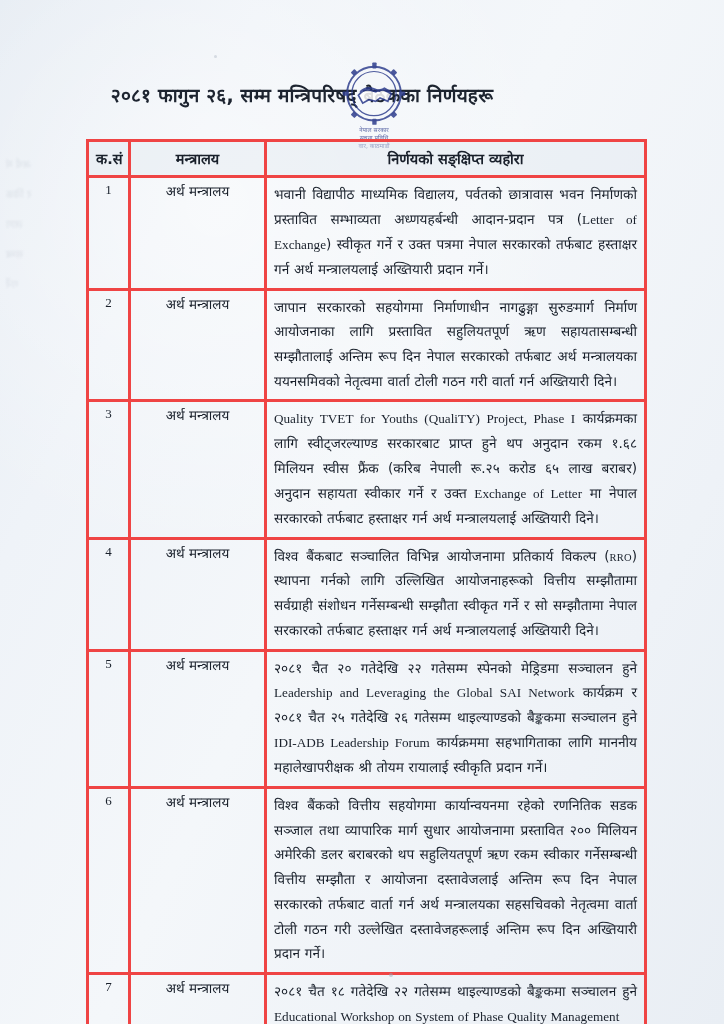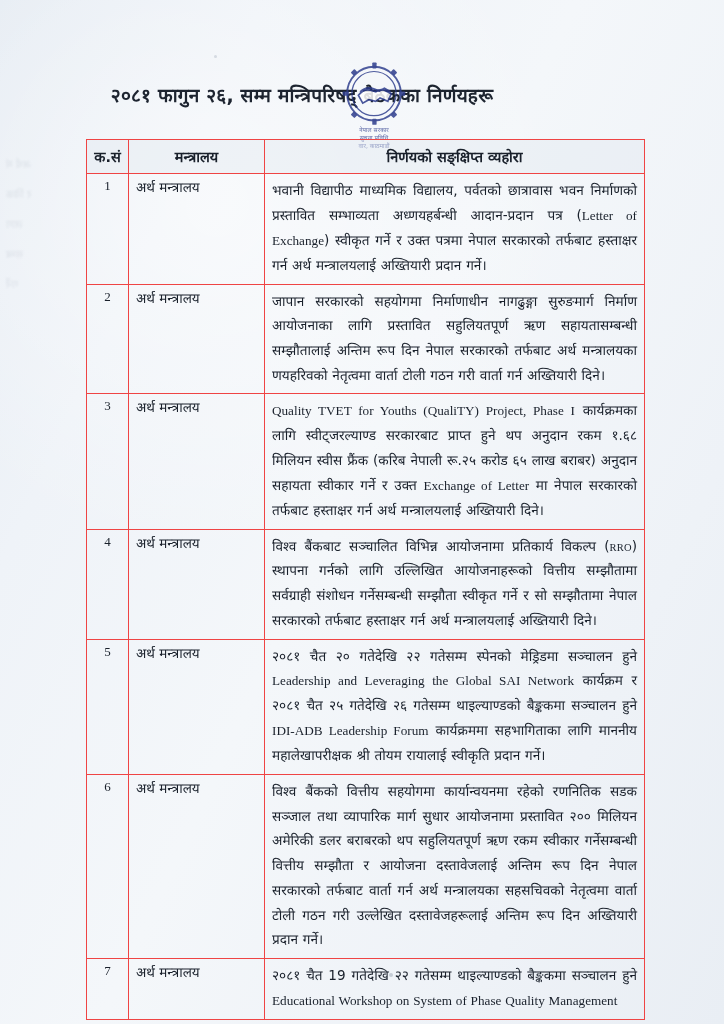--- a/index.html
+++ b/index.html
@@ -76,21 +76,21 @@
   .tbl {
     position: absolute;
     left: 86px;
     top: 139px;
     width: 558px;
     border-collapse: collapse;
     table-layout: fixed;
     background: transparent;
   }
   .tbl td, .tbl th {
-    border: 1px solid #ef4444;
+    border: 3px solid #ef4444;
     padding: 4px 7px 6px 7px;
     vertical-align: top;
     color: #19202b;
   }
   .tbl thead th {
     text-align: center;
     vertical-align: middle;
     font-size: 14.5px;
     font-weight: 600;
     padding-top: 6px;
@@ -102,21 +102,21 @@
   col.c-body  { width: 380px; }
 
   .sn {
     text-align: center;
     font-size: 13px;
     font-family: "Liberation Serif", serif;
     padding-top: 6px;
     color: #2a313c;
   }
   .ministry {
-    text-align: left;
+    text-align: center;
     font-size: 13.5px;
     padding-top: 6px;
     white-space: nowrap;
   }
   .decision {
     font-size: 13.6px;
     line-height: 1.82;
     text-align: justify;
     text-justify: inter-word;
     word-spacing: .5px;
@@ -200,21 +200,21 @@
     </thead>
     <tbody>
         <tr>
           <td class="sn">1</td>
           <td class="ministry">अर्थ मन्त्रालय</td>
           <td class="decision"><span>भवानी विद्यापीठ माध्यमिक विद्यालय, पर्वतको छात्रावास भवन निर्माणको प्रस्तावित सम्भाव्यता अध्णयहर्बन्धी आदान-प्रदान पत्र (</span><span class="en">Letter of Exchange</span><span>) स्वीकृत गर्ने र उक्त पत्रमा नेपाल सरकारको तर्फबाट हस्ताक्षर गर्न अर्थ मन्त्रालयलाई अख्तियारी प्रदान गर्ने।</span></td>
         </tr>
         <tr>
           <td class="sn">2</td>
           <td class="ministry">अर्थ मन्त्रालय</td>
-          <td class="decision"><span>जापान सरकारको सहयोगमा निर्माणाधीन नागढुङ्गा सुरुङमार्ग निर्माण आयोजनाका लागि प्रस्तावित सहुलियतपूर्ण ऋण सहायतासम्बन्धी सम्झौतालाई अन्तिम रूप दिन नेपाल सरकारको तर्फबाट अर्थ मन्त्रालयका णयहरिवको नेतृत्वमा वार्ता टोली गठन गरी वार्ता गर्न अख्तियारी दिने।</span></td>
+          <td class="decision"><span>जापान सरकारको सहयोगमा निर्माणाधीन नागढुङ्गा सुरुङमार्ग निर्माण आयोजनाका लागि प्रस्तावित सहुलियतपूर्ण ऋण सहायतासम्बन्धी सम्झौतालाई अन्तिम रूप दिन नेपाल सरकारको तर्फबाट अर्थ मन्त्रालयका ययनसमिवको नेतृत्वमा वार्ता टोली गठन गरी वार्ता गर्न अख्तियारी दिने।</span></td>
         </tr>
         <tr>
           <td class="sn">3</td>
           <td class="ministry">अर्थ मन्त्रालय</td>
           <td class="decision"><span class="en">Quality TVET for Youths (QualiTY) Project, Phase I</span><span> कार्यक्रमका लागि स्वीट्जरल्याण्ड सरकारबाट प्राप्त हुने थप अनुदान रकम १.६८ मिलियन स्वीस फ्रैंक (करिब नेपाली रू.२५ करोड ६५ लाख बराबर) अनुदान सहायता स्वीकार गर्ने र उक्त </span><span class="en">Exchange of Letter</span><span> मा नेपाल सरकारको तर्फबाट हस्ताक्षर गर्न अर्थ मन्त्रालयलाई अख्तियारी दिने।</span></td>
         </tr>
         <tr>
           <td class="sn">4</td>
           <td class="ministry">अर्थ मन्त्रालय</td>
           <td class="decision"><span>विश्व बैंकबाट सञ्चालित विभिन्न आयोजनामा प्रतिकार्य विकल्प (</span><span class="en-sm">RRO</span><span>) स्थापना गर्नको लागि उल्लिखित आयोजनाहरूको वित्तीय सम्झौतामा सर्वग्राही संशोधन गर्नेसम्बन्धी सम्झौता स्वीकृत गर्ने र सो सम्झौतामा नेपाल सरकारको तर्फबाट हस्ताक्षर गर्न अर्थ मन्त्रालयलाई अख्तियारी दिने।</span></td>
@@ -225,20 +225,20 @@
           <td class="decision"><span>२०८१ चैत २० गतेदेखि २२ गतेसम्म स्पेनको मेड्रिडमा सञ्चालन हुने </span><span class="en">Leadership and Leveraging the Global SAI Network</span><span> कार्यक्रम र २०८१ चैत २५ गतेदेखि २६ गतेसम्म थाइल्याण्डको बैङ्ककमा सञ्चालन हुने </span><span class="en">IDI-ADB Leadership Forum</span><span> कार्यक्रममा सहभागिताका लागि माननीय महालेखापरीक्षक श्री तोयम रायालाई स्वीकृति प्रदान गर्ने।</span></td>
         </tr>
         <tr>
           <td class="sn">6</td>
           <td class="ministry">अर्थ मन्त्रालय</td>
           <td class="decision"><span>विश्व बैंकको वित्तीय सहयोगमा कार्यान्वयनमा रहेको रणनितिक सडक सञ्जाल तथा व्यापारिक मार्ग सुधार आयोजनामा प्रस्तावित २०० मिलियन अमेरिकी डलर बराबरको थप सहुलियतपूर्ण ऋण रकम स्वीकार गर्नेसम्बन्धी वित्तीय सम्झौता र आयोजना दस्तावेजलाई अन्तिम रूप दिन नेपाल सरकारको तर्फबाट वार्ता गर्न अर्थ मन्त्रालयका सहसचिवको नेतृत्वमा वार्ता टोली गठन गरी उल्लेखित दस्तावेजहरूलाई अन्तिम रूप दिन अख्तियारी प्रदान गर्ने।</span></td>
         </tr>
         <tr>
           <td class="sn">7</td>
           <td class="ministry">अर्थ मन्त्रालय</td>
-          <td class="decision"><span>२०८१ चैत 19 गतेदेखि २२ गतेसम्म थाइल्याण्डको बैङ्ककमा सञ्चालन हुने </span><span class="en">Educational Workshop on System of Phase Quality Management</span></td>
+          <td class="decision"><span>२०८१ चैत १८ गतेदेखि २२ गतेसम्म थाइल्याण्डको बैङ्ककमा सञ्चालन हुने </span><span class="en">Educational Workshop on System of Phase Quality Management</span></td>
         </tr>
       </tbody>
   </table>
 
   <div class="speck" style="left:389px;top:973px;width:4px;height:4px;"></div>
   <div class="speck" style="left:214px;top:55px;width:3px;height:3px;opacity:.35;"></div>
 </div>
 
 </body></html>

